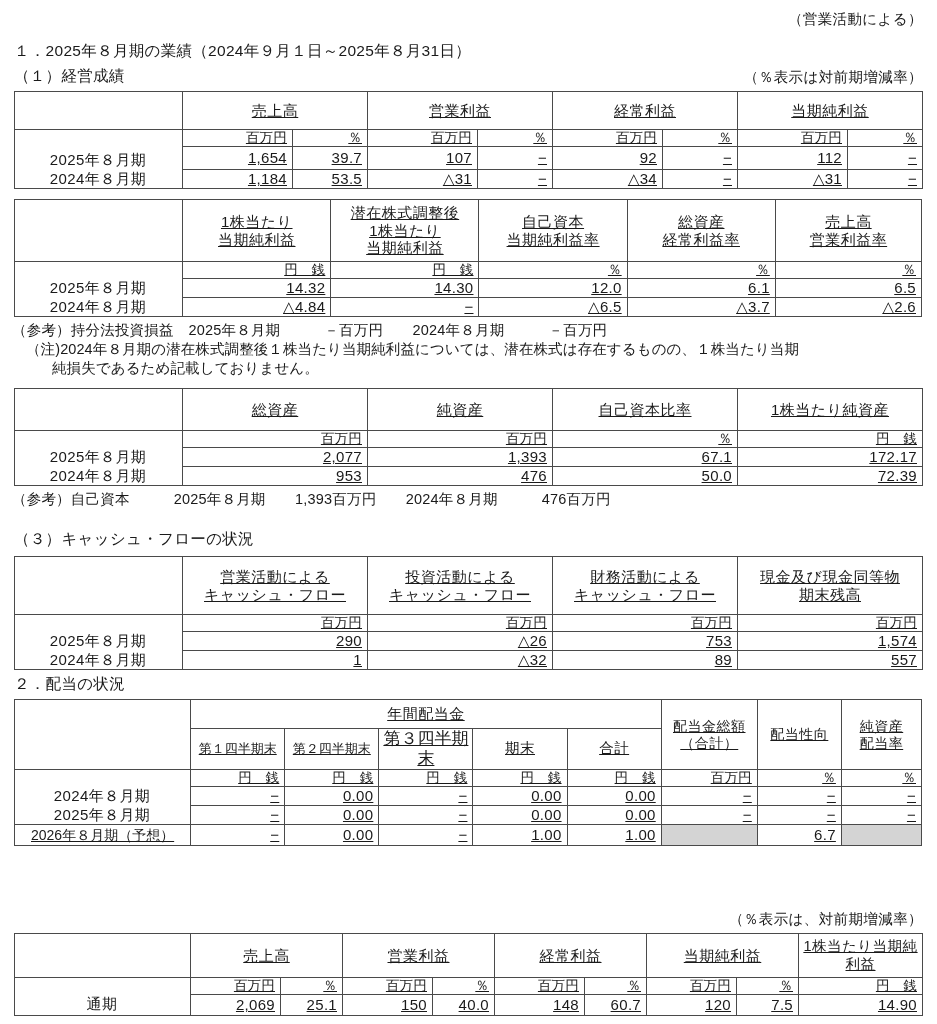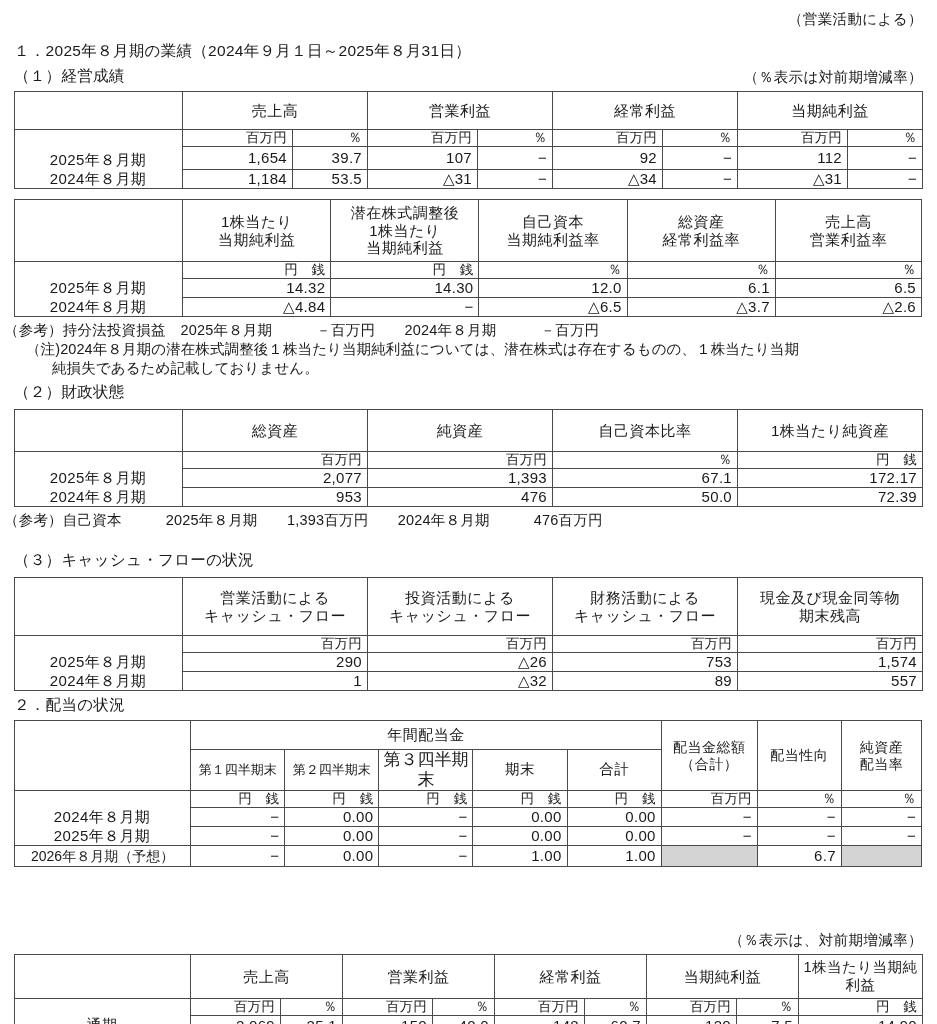--- a/index.html
+++ b/index.html
@@ -47,21 +47,21 @@
   }
   .title-row {
     display: flex;
     align-items: flex-end;
     justify-content: space-between;
   }
   .ref-line {
     font-size: 14.5px;
     letter-spacing: 0.2px;
     white-space: nowrap;
-    padding-left: 4px;
+    padding-left: 12px;
   }
   .note-line {
     font-size: 14.5px;
     letter-spacing: 0.1px;
     white-space: nowrap;
     padding-left: 26px;
     overflow: hidden;
   }
   .note-line-2 {
     font-size: 14.5px;
@@ -70,20 +70,21 @@
     padding-left: 52px;
   }
 
   
   table.fin {
     border-collapse: collapse;
     table-layout: fixed;
     margin: 0 14px;
     width: 908px;
     background: #fff;
+    text-decoration: underline;
   }
   table.fin td, table.fin th {
     border: 1px solid #4a4a4a;
     font-weight: normal;
     font-size: 14.5px;
     padding: 0;
     vertical-align: middle;
     background: #fff;
   }
   table.fin th.hd {
@@ -263,21 +264,20 @@
   </div>
 
   <div class="gap4"></div>
 
   <div class="ref-line">（参考）持分法投資損益　2025年８月期　　　－百万円　　2024年８月期　　　－百万円</div>
   <div class="note-line">（注)2024年８月期の潜在株式調整後１株当たり当期純利益については、潜在株式は存在するものの、１株当たり当期</div>
   <div class="note-line-2">純損失であるため記載しておりません。</div>
 
   <div class="gap4"></div>
 
-  <div class="sub-title">（２）財政状態</div>
 
   <div class="gap6"></div>
 
   <table class="fin">
     <colgroup>
       <col style="width:168px">
       <col style="width:185px">
       <col style="width:185px">
       <col style="width:185px">
       <col style="width:185px">

